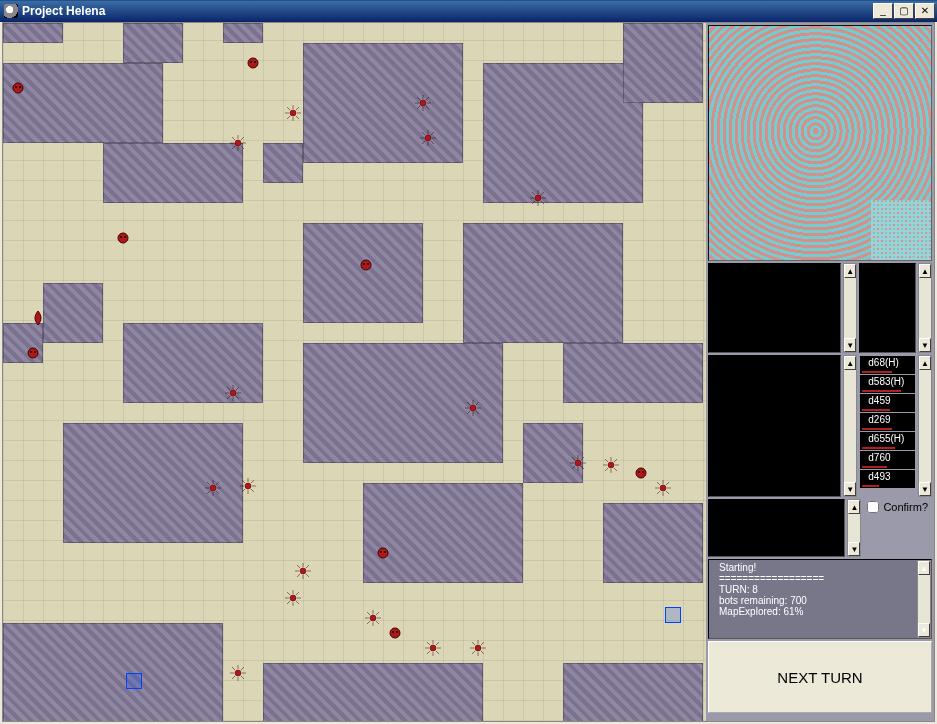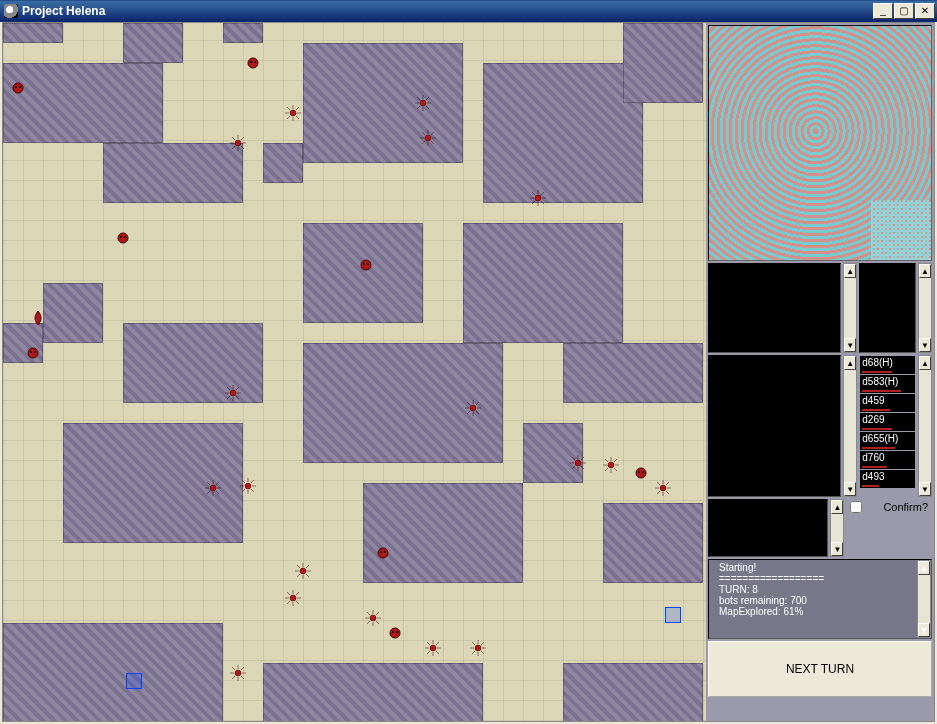--- a/index.html
+++ b/index.html
@@ -112,50 +112,50 @@
     cursor:pointer;
   }
   .scroll-track .thumb { flex:1; }
 
   .unit-list {
     flex:1; display:flex; flex-direction:column; gap:1px;
     overflow:hidden; padding:1px;
   }
   .unit-row{
     background:#000; color:#fff; font-size:10px;
-    padding:1px 2px; position:relative;
+    padding:1px 8px; position:relative;
   }
   .unit-row .hp{
     position:absolute; left:2px; bottom:1px; height:2px;
     background:#b12020;
   }
 
   .confirm {
-    display:flex; align-items:center; gap:21px;
+    display:flex; align-items:center; gap:4px;
     justify-content:flex-end; padding:2px 4px;
     color:#000;
   }
   .confirm input{ width:12px; height:12px; }
 
   .menu-btn, .next-btn {
     border:1px outset #fff; background:#ece9d8;
     font-size:12px; cursor:pointer;
   }
 
   .log {
     height:80px; border:1px inset #555; background:#78778a;
     color:#fff; font-size:10px;
     display:flex;
   }
   .log .log-body{ flex:1; padding:2px 10px; overflow:hidden; }
   .log .log-body div{ white-space:nowrap; }
 
   .next-btn{
-    height:56px; display:flex; align-items:center; justify-content:center;
-    font-size:12px;
+    height:72px; display:flex; align-items:center; justify-content:center;
+    font-size:15px;
   }
 </style>
 </head>
 <body>
 
 <div class="titlebar">
   <div class="app-icon"></div>
   <span>Project Helena</span>
   <div class="spacer"></div>
   <button>_</button>

